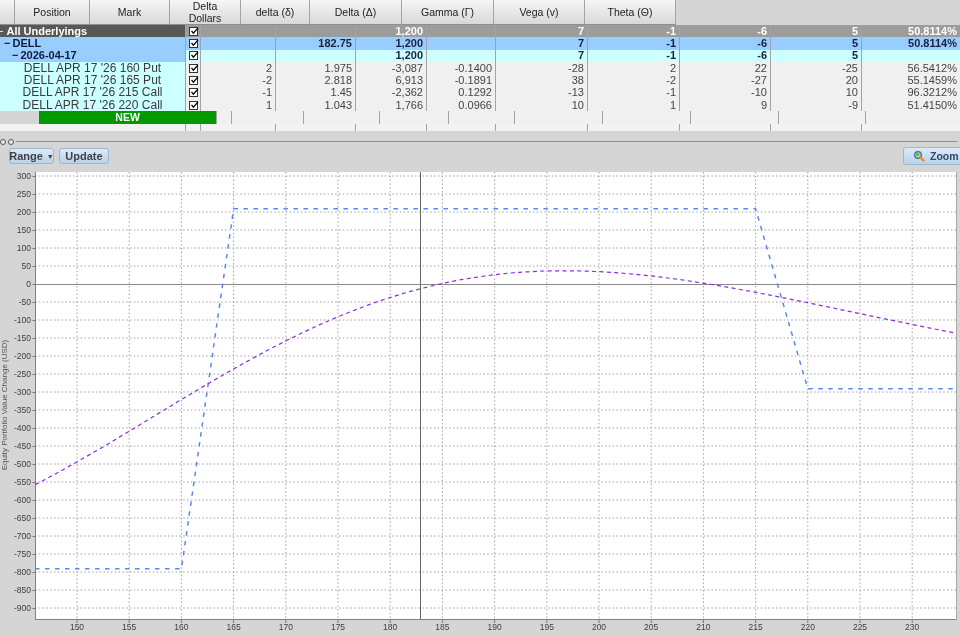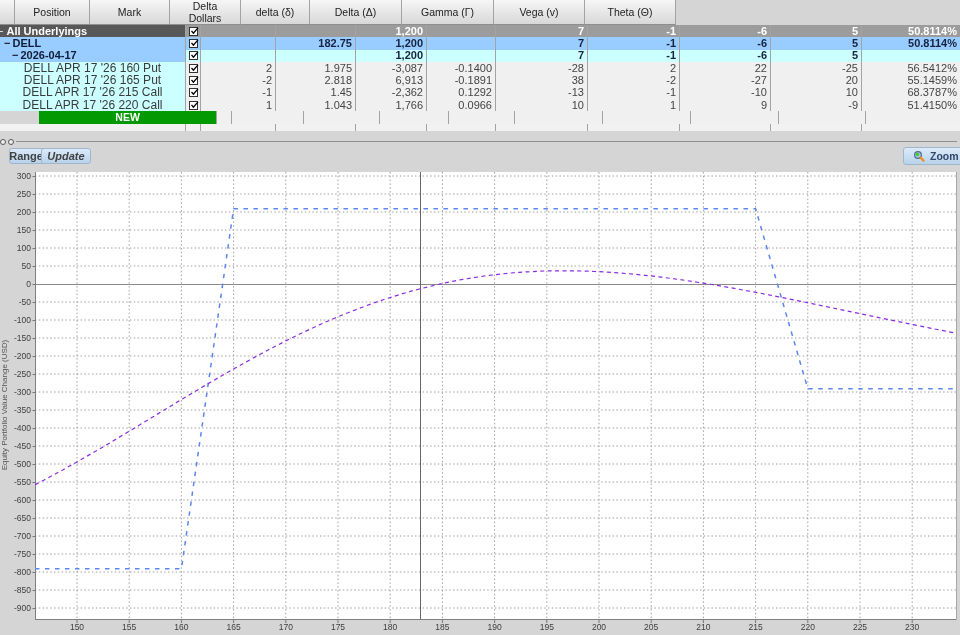--- a/index.html
+++ b/index.html
@@ -164,21 +164,21 @@
           </div>
         </div>
         <div class="c num w2">-1</div>
         <div class="c num w3">1.45</div>
         <div class="c num w4">-2,362</div>
         <div class="c num w5">0.1292</div>
         <div class="c num w6">-13</div>
         <div class="c num w7">-1</div>
         <div class="c num w8">-10</div>
         <div class="c num w9">10</div>
-        <div class="c num w10" style="border-right:none;">68.3787%</div>
+        <div class="c num w10" style="border-right:none;">96.3212%</div>
       </div>
 <div class="trow rowLeg">
         <div class="c w0 ctr">DELL APR 17 '26 220 Call</div>
         <div class="c w1" style="justify-content:center;">
           <div class="cb">
             <svg width="9" height="9" viewBox="0 0 9 9">
               <path d="M1.5 3.8 L3.4 6.2 L8 0.8" stroke="#000" stroke-width="1.3" fill="none"></path>
             </svg>
           </div>
         </div>
@@ -218,21 +218,21 @@
         <div class="c w9"></div>
         <div class="c w10" style="border-right:none;"></div>
       </div>
 
   </div>
   <div id="toolbar">
     <div class="knob" style="left:0px;"></div>
     <div class="knob" style="left:8px;"></div>
     <div id="sep"></div>
     <div class="btn" style="left:9px;width:45px;">Range <span style="font-size:7px;margin-left:4px;">▼</span></div>
-    <div class="btn" style="left:41px;width:50px;font-style:italic;">Update</div>
+    <div class="btn" style="left:59px;width:50px;">Update</div>
     <div class="btn" style="left:903px;width:62px;top:16px;height:18px;justify-content:flex-start;padding-left:9px;font-size:10.5px;">
       <svg width="13" height="13" viewBox="0 0 13 13" style="margin-right:4px;">
         <circle cx="5" cy="5" r="3.4" fill="#aac4dd" stroke="#4d6f94" stroke-width="1.2"></circle>
         <circle cx="4.4" cy="4.4" r="1.7" fill="#44cc22"></circle>
         <line x1="7.6" y1="7.6" x2="10.6" y2="10.6" stroke="#ef9022" stroke-width="2.2" stroke-linecap="round"></line>
       </svg>
         <span style="color:#33476b;">Zoom</span>
       </div>
   </div>
   <div id="chart">

